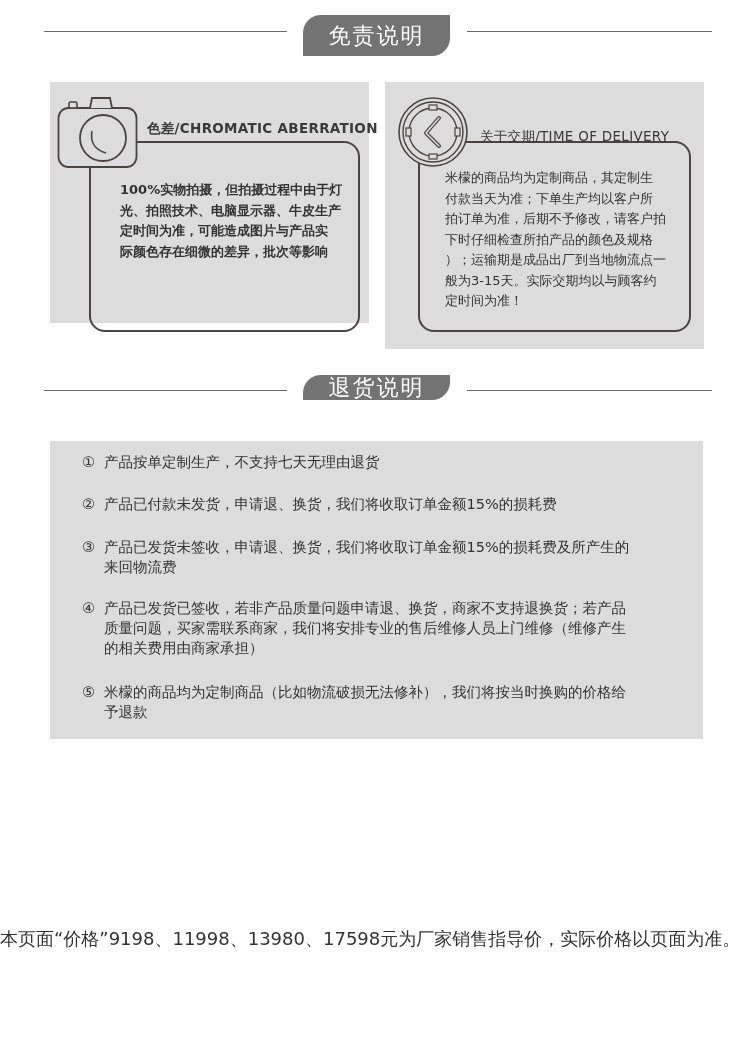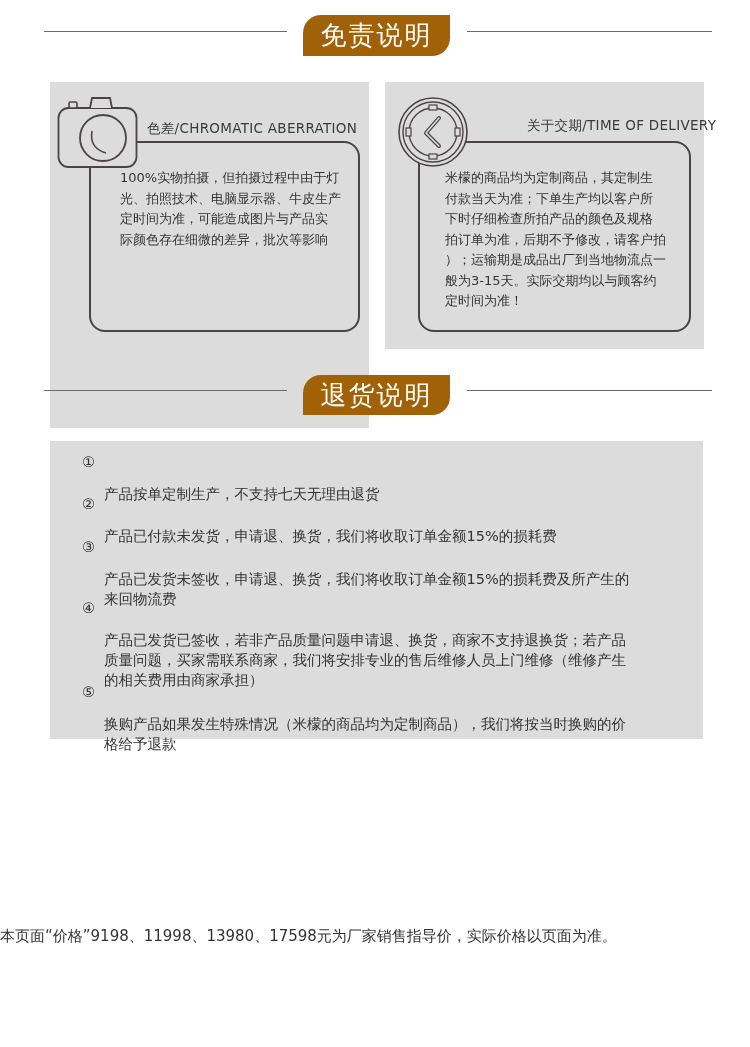--- a/index.html
+++ b/index.html
@@ -1,85 +1,85 @@
 <!DOCTYPE html>
 <html><head>
 <meta charset="utf-8">
 <style>
   html, body { margin: 0; padding: 0; background: #ffffff; }
   body { width: 750px; height: 1047px; position: relative; overflow: hidden;
          font-family: "DejaVu Sans", "Liberation Sans", sans-serif; color: #333; }
   .hline { position: absolute; height: 1px; background: #6b6b6b; }
-  .badge { position: absolute; background: #a16207; color: #ffffff;
+  .badge { position: absolute; background: #737373; color: #ffffff;
            border-radius: 18px 0 18px 0; display: flex; align-items: center; justify-content: center;
-           font-size: 26px; letter-spacing: 2px; }
+           font-size: 22px; letter-spacing: 2px; }
   .panel { position: absolute; background: #dcdcdc; }
   .inner-box { position: absolute; border: 2px solid #4a4444; border-radius: 16px; box-sizing: border-box; }
   .icon { position: absolute; }
   .panel-title { position: absolute; font-size: 13.5px; color: #3a3a3a; white-space: nowrap; letter-spacing: 0.3px; }
   .body-text { position: absolute; font-size: 13px; line-height: 20.5px; color: #333; }
   .return-item { position: absolute; left: 82px; font-size: 14.5px; line-height: 20px; color: #333; display: flex; }
   .return-item .num { width: 22px; flex: 0 0 22px; }
-  .return-item .txt { width: 530px; margin-top: 32px; }
-  .footer-note { position: absolute; left: 0; top: 927px; font-size: 15px; color: #333; white-space: nowrap; }
+  .return-item .txt { width: 530px; }
+  .footer-note { position: absolute; left: 0; top: 927px; font-size: 18px; color: #333; white-space: nowrap; }
 </style>
 </head>
 <body>
 
 <div class="hline" style="left:44px; top:31px; width:243px;"></div>
 <div class="badge" style="left:303px; top:15px; width:147px; height:41px;">
   <span>免责说明</span>
 </div>
 <div class="hline" style="left:467px; top:31px; width:245px;"></div>
 
-<div class="panel" style="left:50px; top:82px; width:319px; height:346px;">
+<div class="panel" style="left:50px; top:82px; width:319px; height:241px;font-weight:bold;">
   <div class="inner-box" style="left:39px; top:59px; width:271px; height:191px;"></div>
   <svg class="icon" style="left:7px; top:13px;" width="88" height="74" viewBox="0 0 88 74">
     <rect x="1.5" y="13" width="78" height="59" rx="10" fill="#dcdcdc" stroke="#4a4444" stroke-width="1.8"></rect>
     <path d="M33 13 L35 3 L53 3 L55 13" fill="#dcdcdc" stroke="#4a4444" stroke-width="1.8"></path>
     <rect x="12" y="7" width="8" height="6" rx="1.5" fill="#dcdcdc" stroke="#4a4444" stroke-width="1.6"></rect>
     <circle cx="46" cy="43" r="23" fill="#dcdcdc" stroke="#4a4444" stroke-width="1.8"></circle>
     <path d="M35 36 Q32 53 49 58" fill="none" stroke="#4a4444" stroke-width="1.6"></path>
   </svg>
   <div class="panel-title" style="left:97px; top:38px;">色差/CHROMATIC ABERRATION</div>
-  <div class="body-text" style="left:70px; top:86px; width:230px;">
+  <div class="body-text" style="left:70px; top:98px; width:230px;">
     <div>100%实物拍摄，但拍摄过程中由于灯</div>
     <div>光、拍照技术、电脑显示器、牛皮生产</div>
     <div>定时间为准，可能造成图片与产品实</div>
     <div>际颜色存在细微的差异，批次等影响</div>
   </div>
 </div>
 
 <div class="panel" style="left:385px; top:82px; width:319px; height:267px;">
   <div class="inner-box" style="left:33px; top:59px; width:273px; height:191px;"></div>
   <svg class="icon" style="left:12px; top:14px;" width="72" height="72" viewBox="0 0 72 72">
     <circle cx="36" cy="36" r="34" fill="#dcdcdc" stroke="#4a4444" stroke-width="1.6"></circle>
     <circle cx="36" cy="36" r="30" fill="#dcdcdc" stroke="#4a4444" stroke-width="1.4"></circle>
     <circle cx="36" cy="36" r="24" fill="none" stroke="#4a4444" stroke-width="1.4"></circle>
     <rect x="32" y="9" width="8" height="5" fill="#dcdcdc" stroke="#4a4444" stroke-width="1.2"></rect>
     <rect x="32" y="58" width="8" height="5" fill="#dcdcdc" stroke="#4a4444" stroke-width="1.2"></rect>
     <rect x="9" y="32" width="5" height="8" fill="#dcdcdc" stroke="#4a4444" stroke-width="1.2"></rect>
     <rect x="58" y="32" width="5" height="8" fill="#dcdcdc" stroke="#4a4444" stroke-width="1.2"></rect>
     <path d="M42 22 L29 37 L42 50" fill="none" stroke="#4a4444" stroke-width="4" stroke-linecap="round" stroke-linejoin="round"></path>
     <path d="M42 22 L29 37 L42 50" fill="none" stroke="#dcdcdc" stroke-width="1.6" stroke-linecap="round" stroke-linejoin="round"></path>
   </svg>
-  <div class="panel-title" style="left:95px; top:35px;margin-left:47px;">关于交期/TIME OF DELIVERY</div>
+  <div class="panel-title" style="left:95px; top:46px;">关于交期/TIME OF DELIVERY</div>
   <div class="body-text" style="left:60px; top:86px; width:240px;">
     <div>米檬的商品均为定制商品，其定制生</div>
     <div>付款当天为准；下单生产均以客户所</div>
+    <div>拍订单为准，后期不予修改，请客户拍</div>
     <div>下时仔细检查所拍产品的颜色及规格</div>
-    <div>拍订单为准，后期不予修改，请客户拍</div>
     <div>）；运输期是成品出厂到当地物流点一</div>
     <div>般为3-15天。实际交期均以与顾客约</div>
     <div>定时间为准！</div>
   </div>
 </div>
 
 <div class="hline" style="left:44px; top:390px; width:243px;"></div>
-<div class="badge" style="left:303px; top:375px; width:147px; height:40px;">
+<div class="badge" style="left:303px; top:375px; width:147px; height:25px;">
   <span>退货说明</span>
 </div>
 <div class="hline" style="left:467px; top:390px; width:245px;"></div>
 
 <div class="panel" style="left:50px; top:441px; width:653px; height:298px;"></div>
 
 <div class="return-item" style="top:452px;">
   <span class="num">①</span>
   <span class="txt">产品按单定制生产，不支持七天无理由退货</span>
 </div>
@@ -90,16 +90,16 @@
 <div class="return-item" style="top:537px;">
   <span class="num">③</span>
   <span class="txt">产品已发货未签收，申请退、换货，我们将收取订单金额15%的损耗费及所产生的来回物流费</span>
 </div>
 <div class="return-item" style="top:598px;">
   <span class="num">④</span>
   <span class="txt">产品已发货已签收，若非产品质量问题申请退、换货，商家不支持退换货；若产品质量问题，买家需联系商家，我们将安排专业的售后维修人员上门维修（维修产生的相关费用由商家承担）</span>
 </div>
 <div class="return-item" style="top:682px;">
   <span class="num">⑤</span>
-  <span class="txt">换购产品如果发生特殊情况（米檬的商品均为定制商品），我们将按当时换购的价格给予退款</span>
+  <span class="txt">米檬的商品均为定制商品（比如物流破损无法修补），我们将按当时换购的价格给予退款</span>
 </div>
 
 <div class="footer-note">本页面“价格”9198、11998、13980、17598元为厂家销售指导价，实际价格以页面为准。</div>
 
 </body></html>

